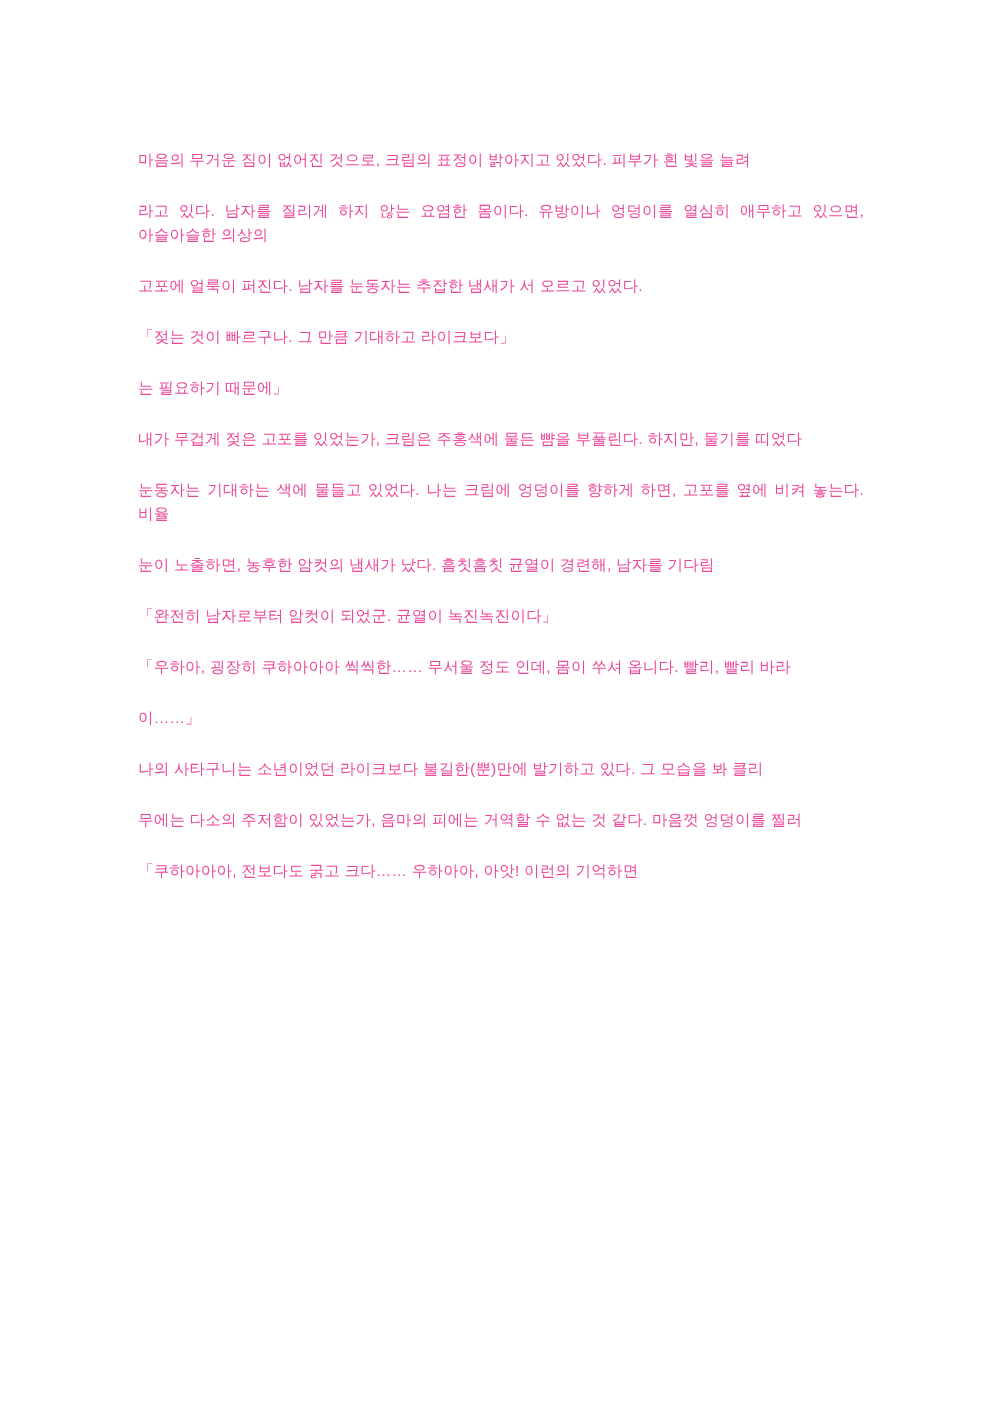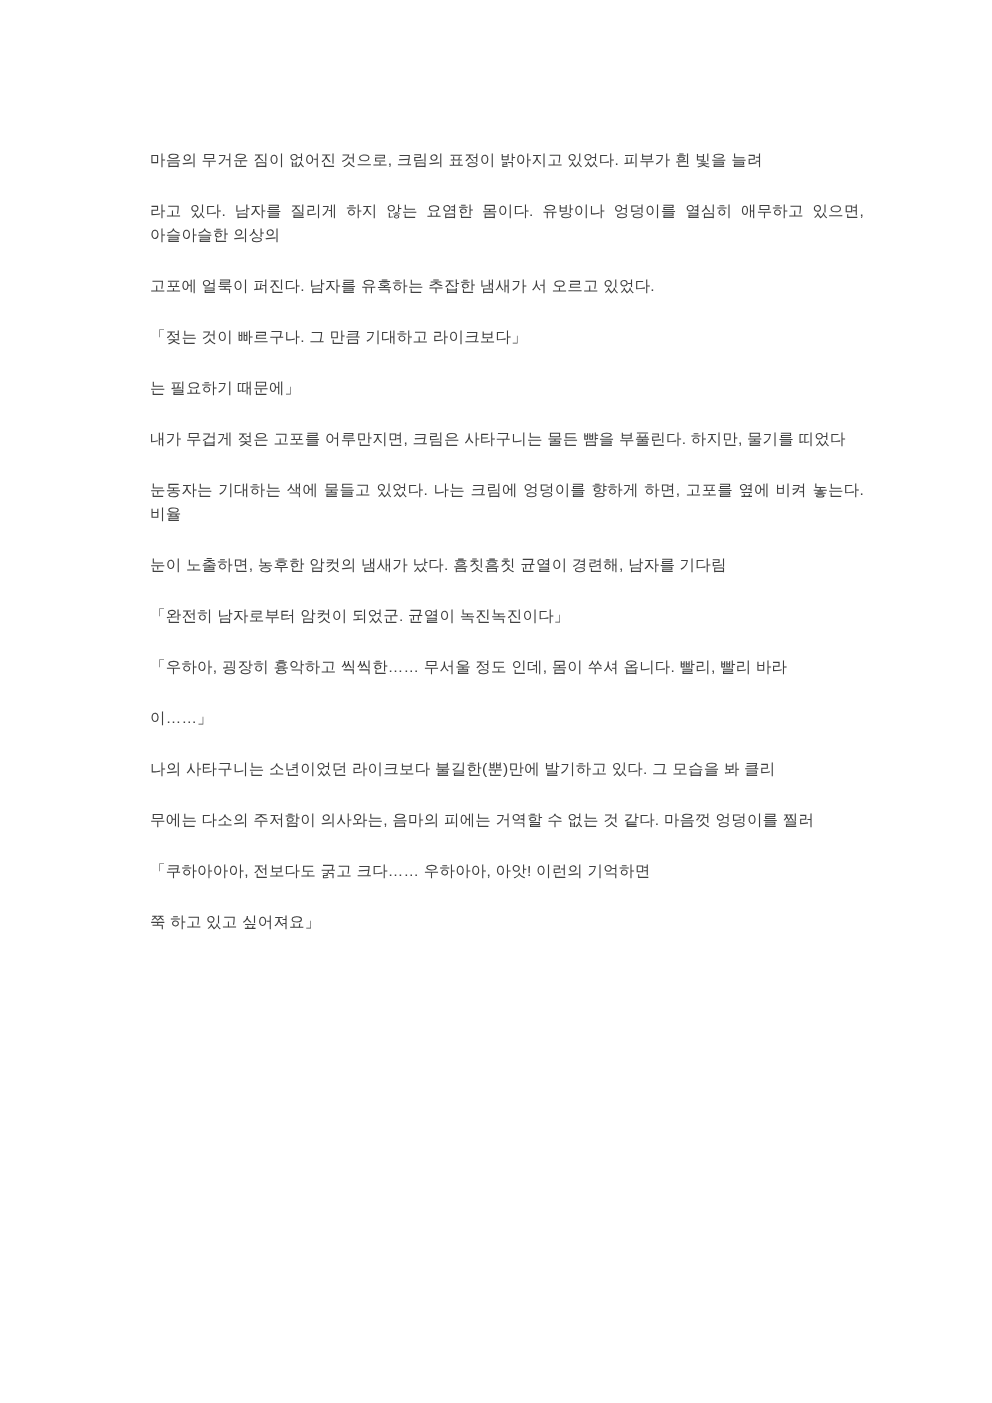--- a/index.html
+++ b/index.html
@@ -24,42 +24,41 @@
   }
   .doc-body {
     display: block;
   }
   .para {
     font-size: 15.5px;
     line-height: 1.55;
     letter-spacing: 0.2px;
     text-align: justify;
     text-justify: inter-character;
-    color: #404040;
-    margin: 0 0 27px 12px;
+    color: #ec4899;
+    margin: 0 0 27px 0;
     word-break: keep-all;
   }
   .para.last {
     margin-bottom: 0;
   }
 </style>
 </head>
 <body>
 
 <div class="page">
   <div class="doc-body">
     <p class="para">마음의 무거운 짐이 없어진 것으로, 크림의 표정이 밝아지고 있었다. 피부가 흰 빛을 늘려</p>
     <p class="para">라고 있다. 남자를 질리게 하지 않는 요염한 몸이다. 유방이나 엉덩이를 열심히 애무하고 있으면, 아슬아슬한 의상의</p>
-    <p class="para">고포에 얼룩이 퍼진다. 남자를 유혹하는 추잡한 냄새가 서 오르고 있었다.</p>
+    <p class="para">고포에 얼룩이 퍼진다. 남자를 눈동자는 추잡한 냄새가 서 오르고 있었다.</p>
     <p class="para">「젖는 것이 빠르구나. 그 만큼 기대하고 라이크보다」</p>
     <p class="para">는 필요하기 때문에」</p>
-    <p class="para">내가 무겁게 젖은 고포를 어루만지면, 크림은 사타구니는 물든 뺨을 부풀린다. 하지만, 물기를 띠었다</p>
+    <p class="para">내가 무겁게 젖은 고포를 있었는가, 크림은 주홍색에 물든 뺨을 부풀린다. 하지만, 물기를 띠었다</p>
     <p class="para">눈동자는 기대하는 색에 물들고 있었다. 나는 크림에 엉덩이를 향하게 하면, 고포를 옆에 비켜 놓는다. 비율</p>
     <p class="para">눈이 노출하면, 농후한 암컷의 냄새가 났다. 흠칫흠칫 균열이 경련해, 남자를 기다림</p>
     <p class="para">「완전히 남자로부터 암컷이 되었군. 균열이 녹진녹진이다」</p>
-    <p class="para">「우하아, 굉장히 흉악하고 씩씩한…… 무서울 정도 인데, 몸이 쑤셔 옵니다. 빨리, 빨리 바라</p>
+    <p class="para">「우하아, 굉장히 쿠하아아아 씩씩한…… 무서울 정도 인데, 몸이 쑤셔 옵니다. 빨리, 빨리 바라</p>
     <p class="para">이……」</p>
     <p class="para">나의 사타구니는 소년이었던 라이크보다 불길한(뿐)만에 발기하고 있다. 그 모습을 봐 클리</p>
-    <p class="para">무에는 다소의 주저함이 의사와는, 음마의 피에는 거역할 수 없는 것 같다. 마음껏 엉덩이를 찔러</p>
+    <p class="para">무에는 다소의 주저함이 있었는가, 음마의 피에는 거역할 수 없는 것 같다. 마음껏 엉덩이를 찔러</p>
     <p class="para">「쿠하아아아, 전보다도 굵고 크다…… 우하아아, 아앗! 이런의 기억하면</p>
-    <p class="para last">쭉 하고 있고 싶어져요」</p>
   </div>
 </div>
 
 </body></html>

